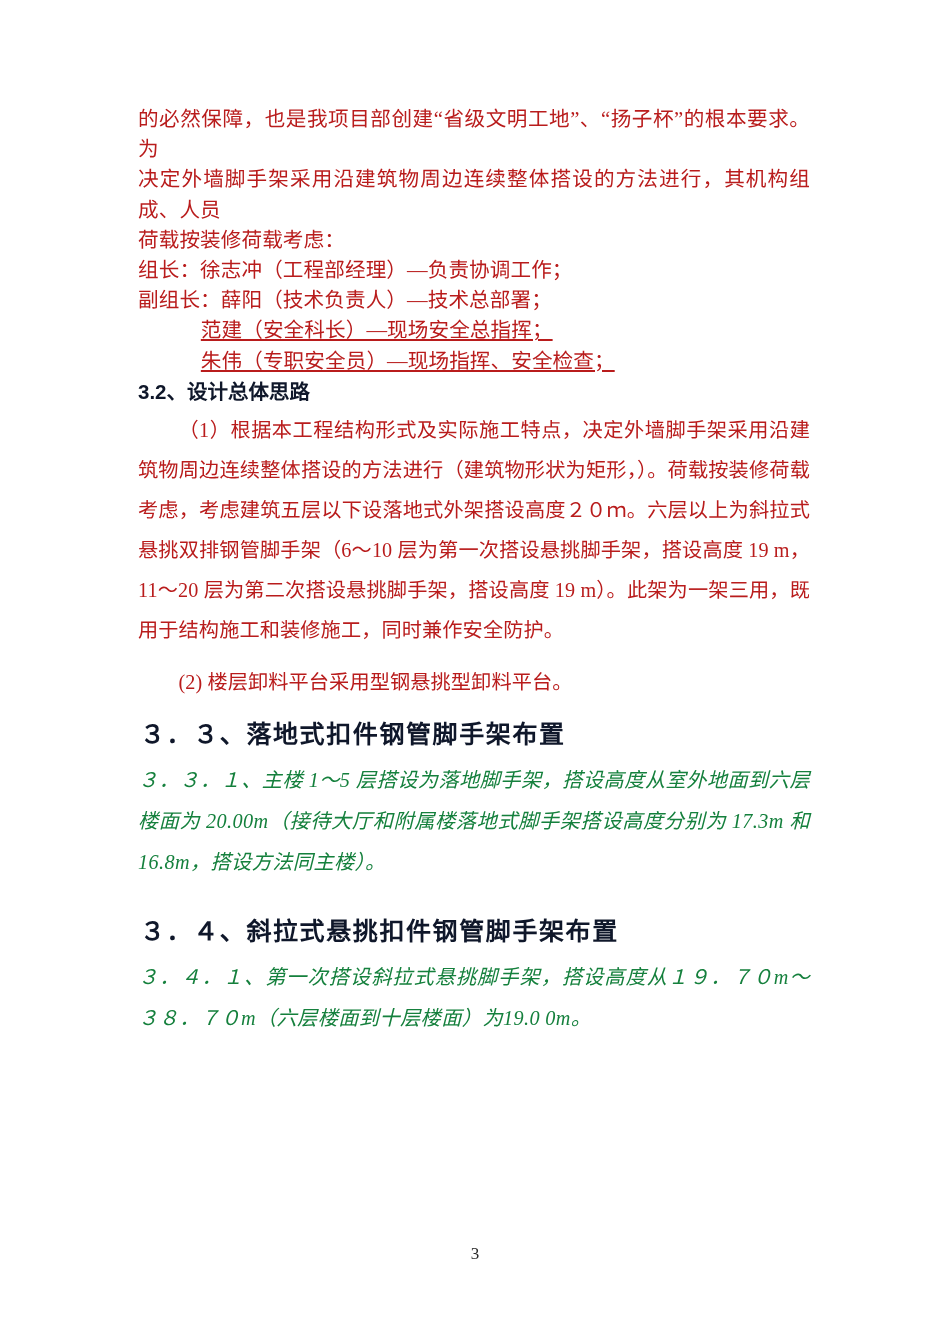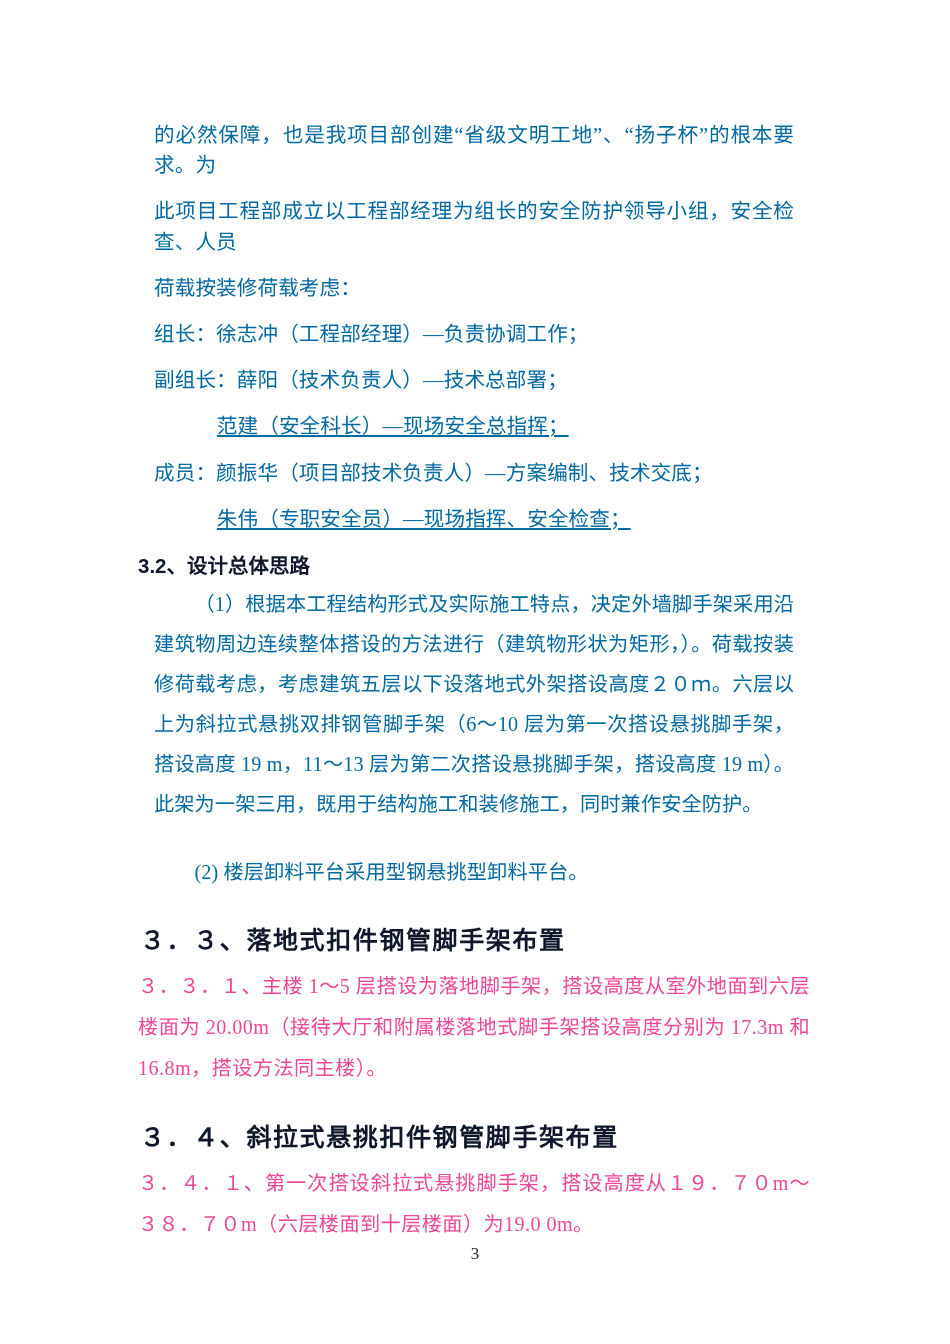--- a/index.html
+++ b/index.html
@@ -27,26 +27,26 @@
 
   .page-body {
     position: absolute;
     left: 138px;
     top: 104px;
     width: 672px;
   }
 
   
   .p {
-    margin: 16px;
+    margin: 0;
     font-size: 20.5px;
     line-height: 30px;
     text-align: justify;
     text-justify: inter-ideograph;
-    color: #0369a1;
+    color: #b91c1c;
     letter-spacing: 0.1px;
   }
 
   
   .p-tight {
     line-height: 30.2px;
     font-size: 20.6px;
   }
 
   
@@ -74,27 +74,28 @@
     font-family: "Liberation Sans", "DejaVu Sans", sans-serif;
   }
   .h-sec-wide {
     letter-spacing: 1.6px;
     font-size: 25px;
     padding-left: 2px;
   }
 
   
   .p-red {
-    color: #ec4899;
+    color: #15803d;
     font-size: 20.2px;
     line-height: 41px;
     margin: 0;
     text-align: justify;
     text-justify: inter-ideograph;
     letter-spacing: 0.4px;
+    font-style: italic;
   }
 
   .spacer-sm { height: 10px; }
   .spacer-md { height: 16px; }
   .spacer-lg { height: 22px; }
 
   .page-number {
     position: absolute;
     left: 0;
     right: 0;
@@ -108,35 +109,34 @@
 </style>
 </head>
 <body>
 
 <div class="page">
 
   <div class="page-body">
 
     <div>
       <p class="p p-tight">的必然保障，也是我项目部创建“省级文明工地”、“扬子杯”的根本要求。为</p>
-      <p class="p p-tight">此项目工程部成立以工程部经理为组长的安全防护领导小组，安全检查、人员</p>
+      <p class="p p-tight">决定外墙脚手架采用沿建筑物周边连续整体搭设的方法进行，其机构组成、人员</p>
       <p class="p p-tight">荷载按装修荷载考虑：</p>
     </div>
 
     <div>
       <p class="p p-tight">组长：徐志冲（工程部经理）—负责协调工作；</p>
       <p class="p p-tight">副组长：薛阳（技术负责人）—技术总部署；</p>
       <p class="p p-tight indent-name">范建（安全科长）—现场安全总指挥；</p>
-      <p class="p p-tight">成员：颜振华（项目部技术负责人）—方案编制、技术交底；</p>
       <p class="p p-tight indent-name">朱伟（专职安全员）—现场指挥、安全检查；</p>
     </div>
 
     <h2 class="h-sec">3.2、设计总体思路</h2>
 
-    <p class="p p-body indent2">（1）根据本工程结构形式及实际施工特点，决定外墙脚手架采用沿建筑物周边连续整体搭设的方法进行（建筑物形状为矩形，）。荷载按装修荷载考虑，考虑建筑五层以下设落地式外架搭设高度２０ｍ。六层以上为斜拉式悬挑双排钢管脚手架（6～10 层为第一次搭设悬挑脚手架，搭设高度 19 m，11～13 层为第二次搭设悬挑脚手架，搭设高度 19 m）。此架为一架三用，既用于结构施工和装修施工，同时兼作安全防护。</p>
+    <p class="p p-body indent2">（1）根据本工程结构形式及实际施工特点，决定外墙脚手架采用沿建筑物周边连续整体搭设的方法进行（建筑物形状为矩形，）。荷载按装修荷载考虑，考虑建筑五层以下设落地式外架搭设高度２０ｍ。六层以上为斜拉式悬挑双排钢管脚手架（6～10 层为第一次搭设悬挑脚手架，搭设高度 19 m，11～20 层为第二次搭设悬挑脚手架，搭设高度 19 m）。此架为一架三用，既用于结构施工和装修施工，同时兼作安全防护。</p>
 
     <div class="spacer-sm"></div>
 
     <p class="p p-body indent2">(2) 楼层卸料平台采用型钢悬挑型卸料平台。</p>
 
     <div class="spacer-md"></div>
 
     <h2 class="h-sec h-sec-wide">３．３、落地式扣件钢管脚手架布置</h2>
 
     <div class="spacer-sm"></div>

